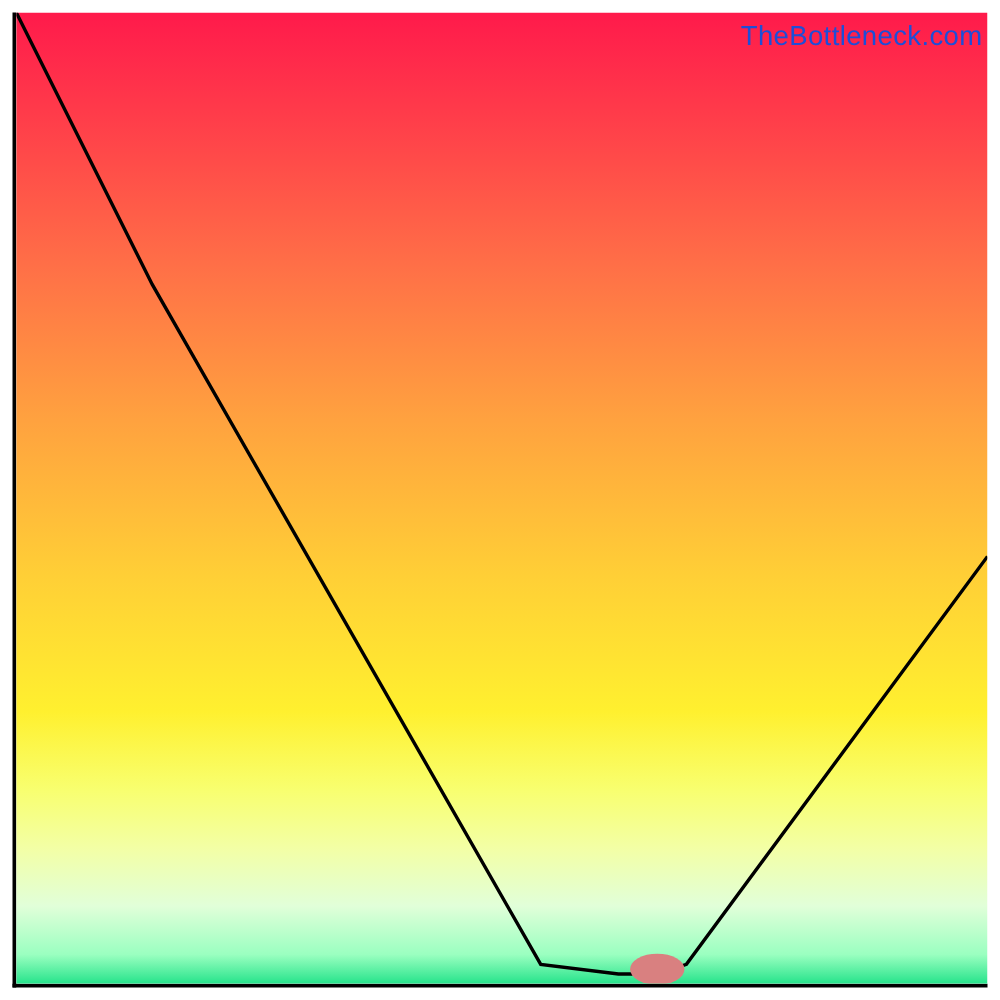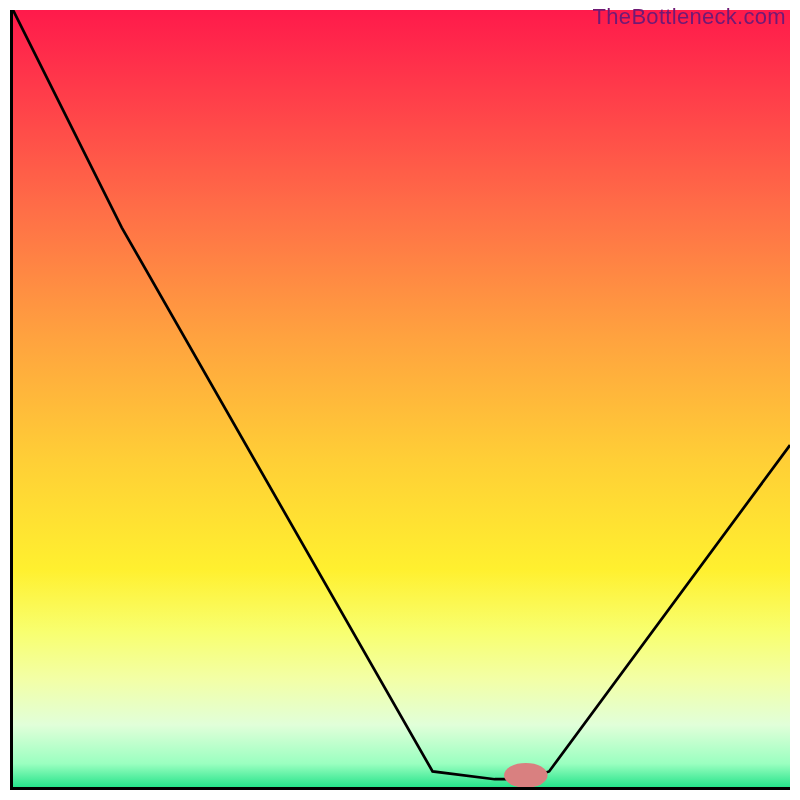--- a/index.html
+++ b/index.html
@@ -42,23 +42,23 @@
   }
   .curve, .marker {
     position: absolute;
     left: 0; top: 0;
     width: 100%;
     height: 100%;
     pointer-events: none;
   }
   .attrib {
     position: absolute;
-    top: 4px;
+    top: 16px;
     right: 14px;
-    color: #701a75;
+    color: #1d4ed8;
     font-size: 22px;
     font-weight: 500;
     letter-spacing: 0.3px;
   }
 </style>
 </head>
 <body>
 
 <div class="plot">
   <div class="bg-gradient"></div>

